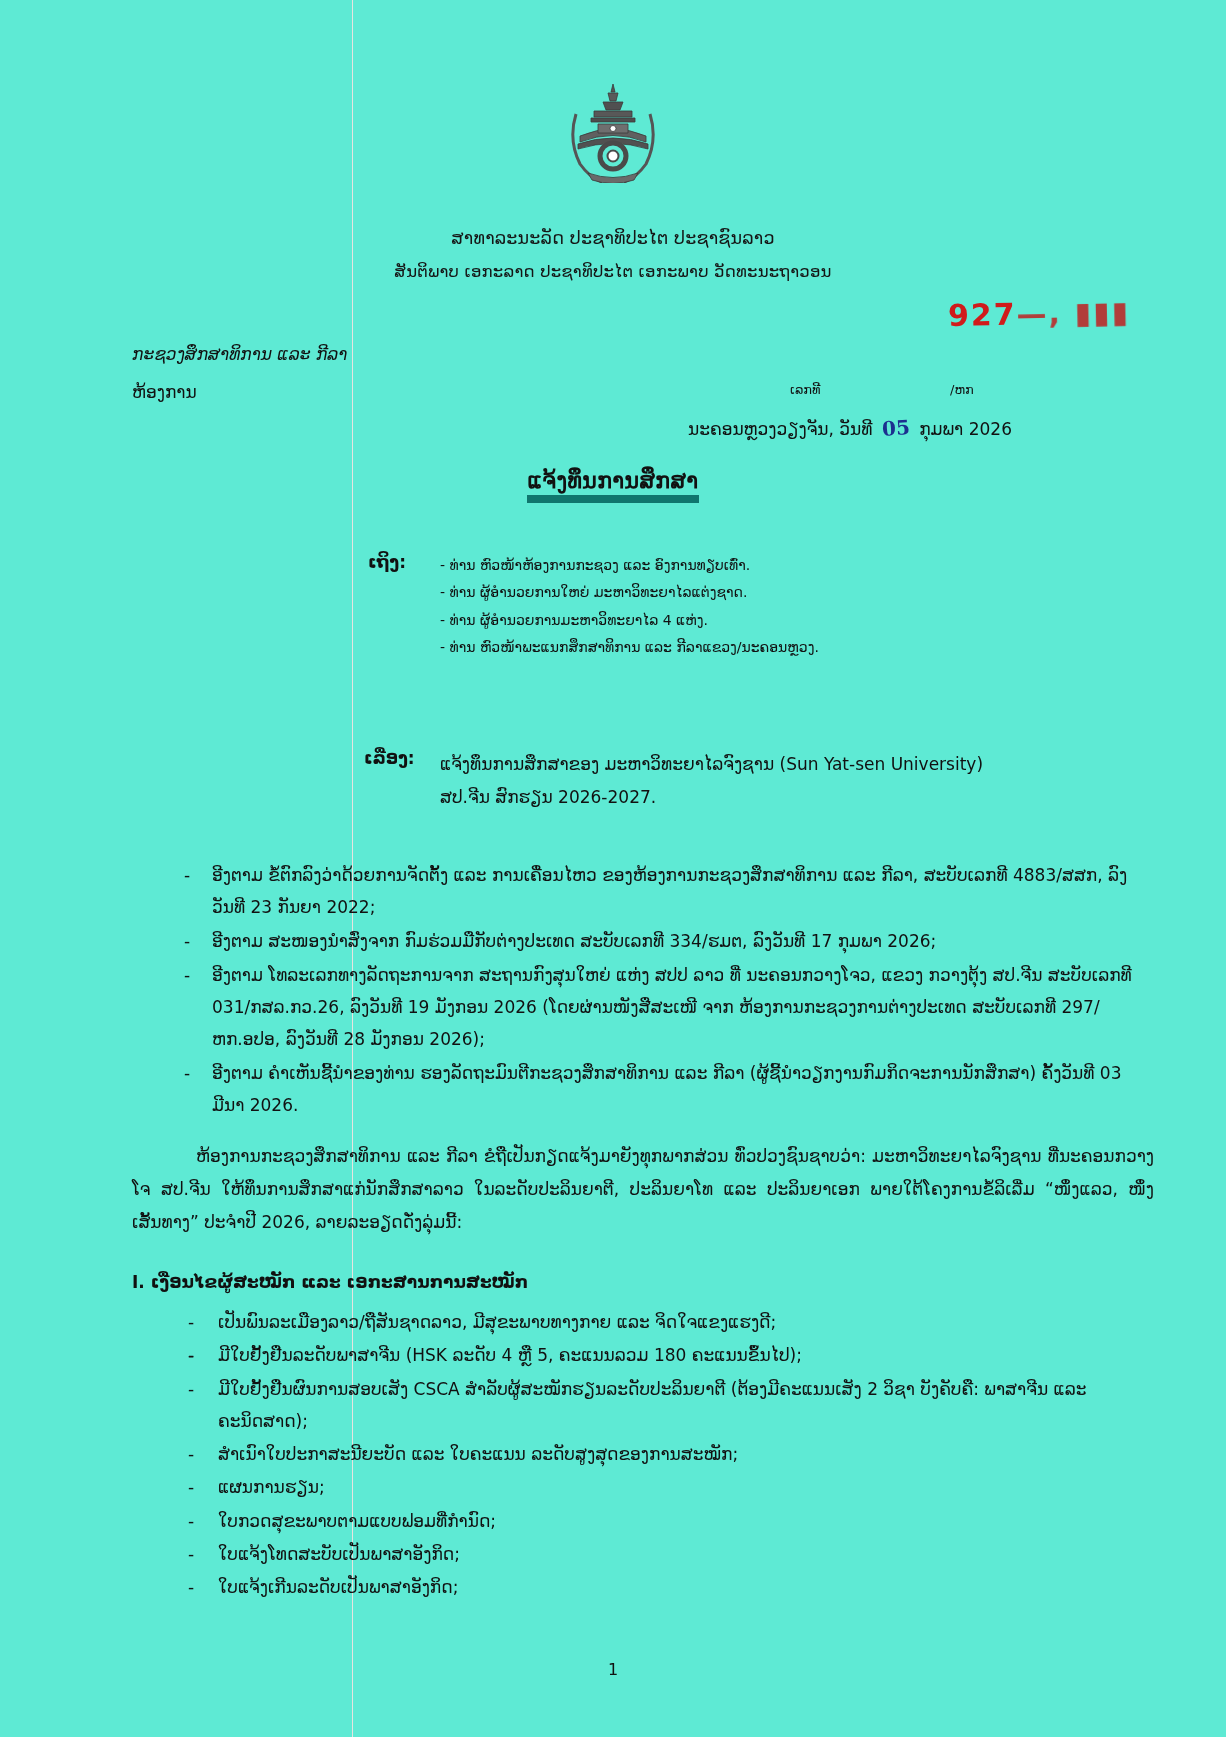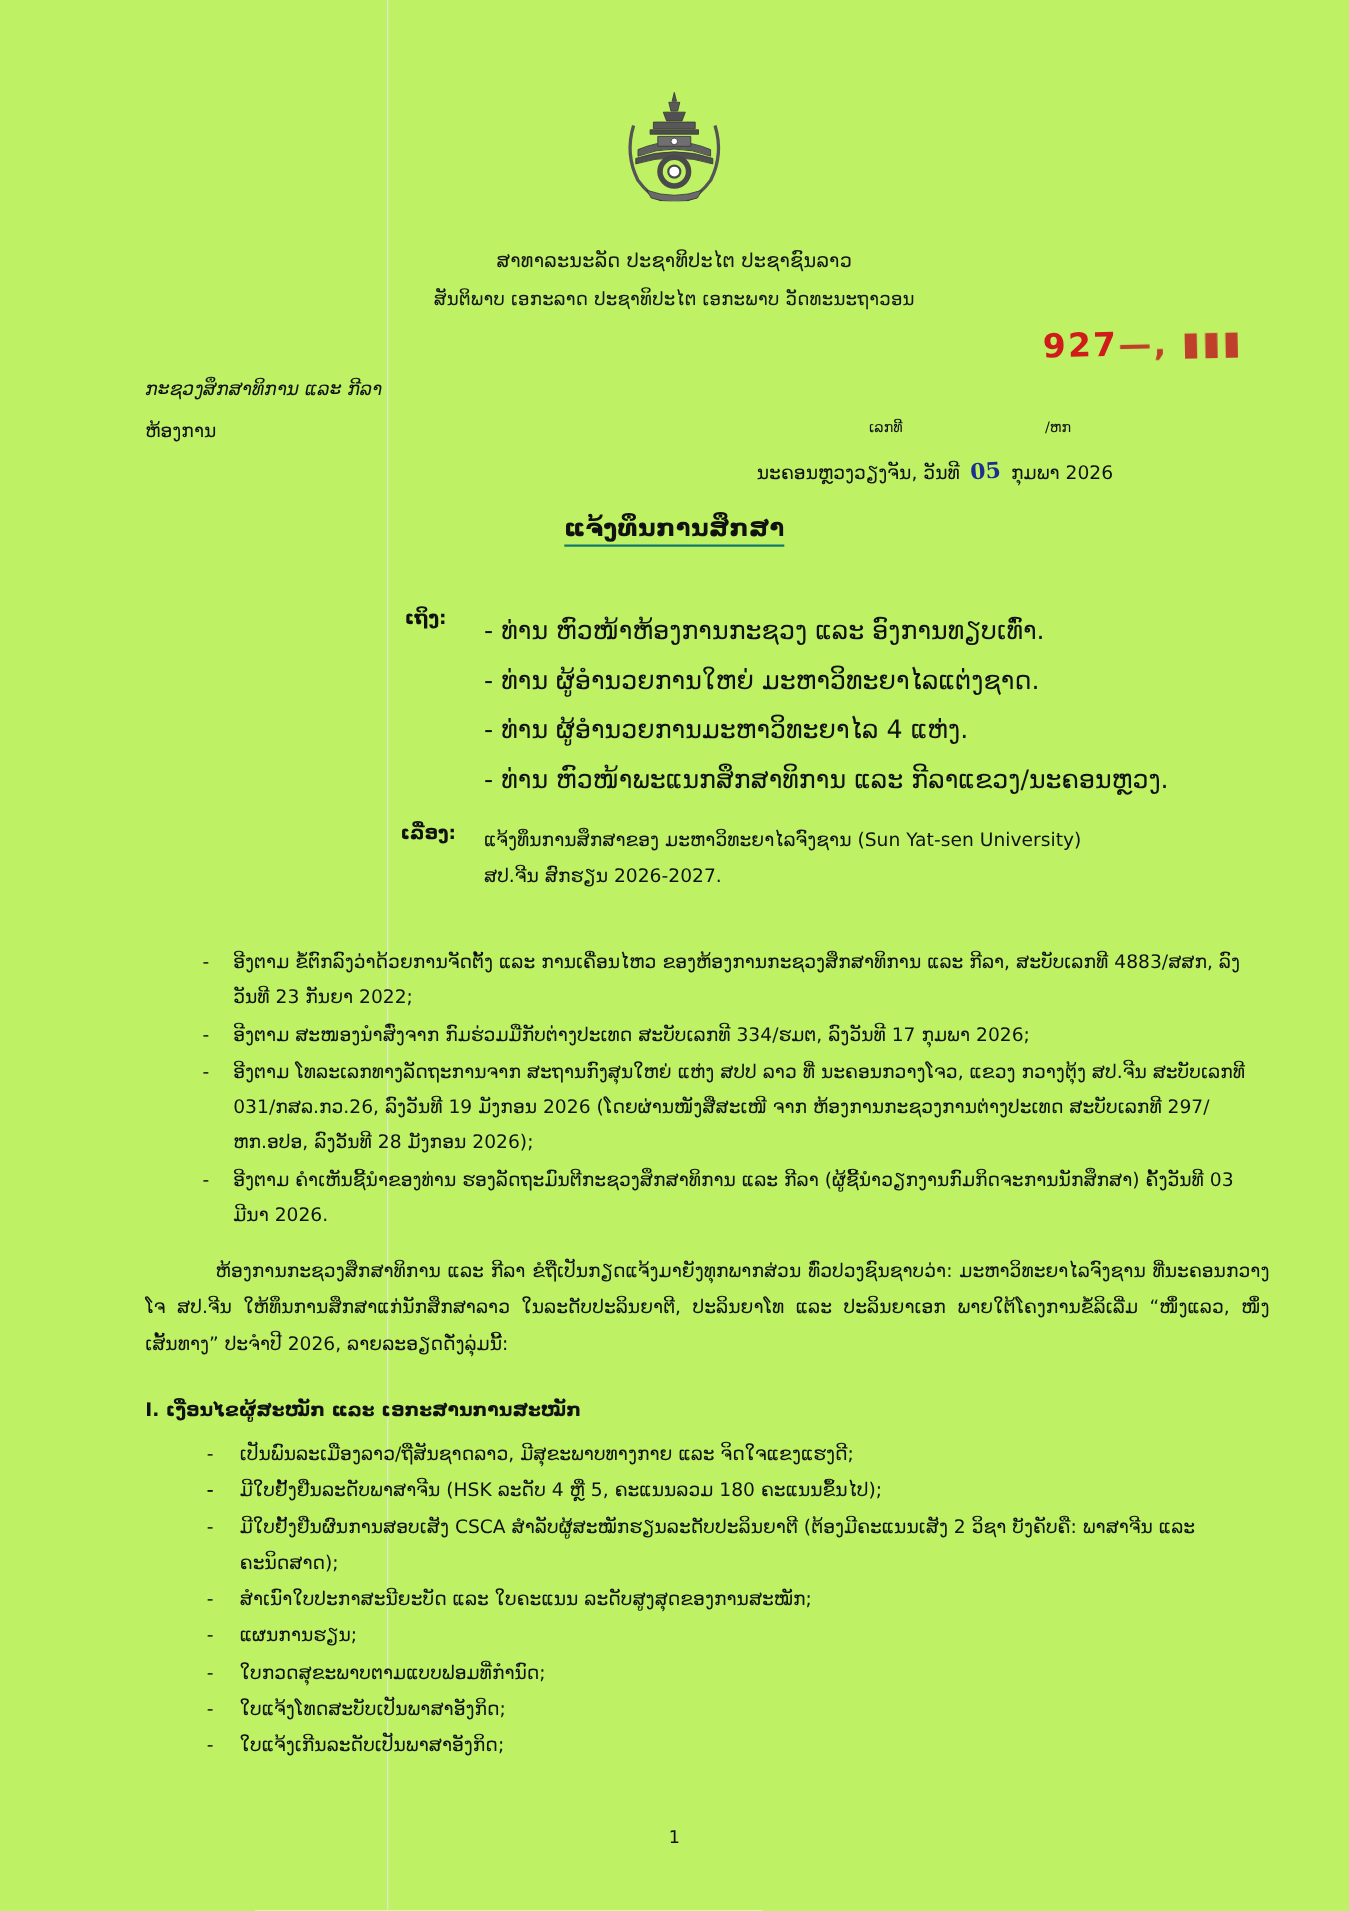--- a/index.html
+++ b/index.html
@@ -9,21 +9,21 @@
   }
   body {
     font-family: "DejaVu Sans", "Liberation Sans", sans-serif;
     color: #111111;
   }
   .page {
     position: relative;
     width: 1226px;
     height: 1737px;
     margin: 0 auto;
-    background: #bef264;
+    background: #5eead4;
     overflow: hidden;
   }
   
   .fold-line {
     position: absolute;
     top: 0;
     left: 352px;
     width: 1px;
     height: 1737px;
     background: #e6e4e0;
@@ -126,36 +126,37 @@
     position: absolute;
     top: 468px;
     left: 0;
     width: 1226px;
     text-align: center;
     font-size: 22px;
     font-weight: bold;
     letter-spacing: .4px;
   }
   .doc-title .u {
-    border-bottom: 2px solid #0f766e;
+    border-bottom: 8px solid #0f766e;
     padding-bottom: 2px;
+    font-family: Liberation Serif, serif;
   }
   .to-label {
     position: absolute;
     top: 552px;
     left: 368px;
     font-size: 17px;
     font-weight: bold;
   }
   .to-list {
     position: absolute;
     top: 552px;
     left: 440px;
     width: 700px;
-    font-size: 23px;
+    font-size: 14px;
     line-height: 1.96;
   }
   .to-list .li { white-space: nowrap; }
   .subj-label {
     position: absolute;
     top: 748px;
     left: 364px;
     font-size: 17px;
     font-weight: bold;
   }

